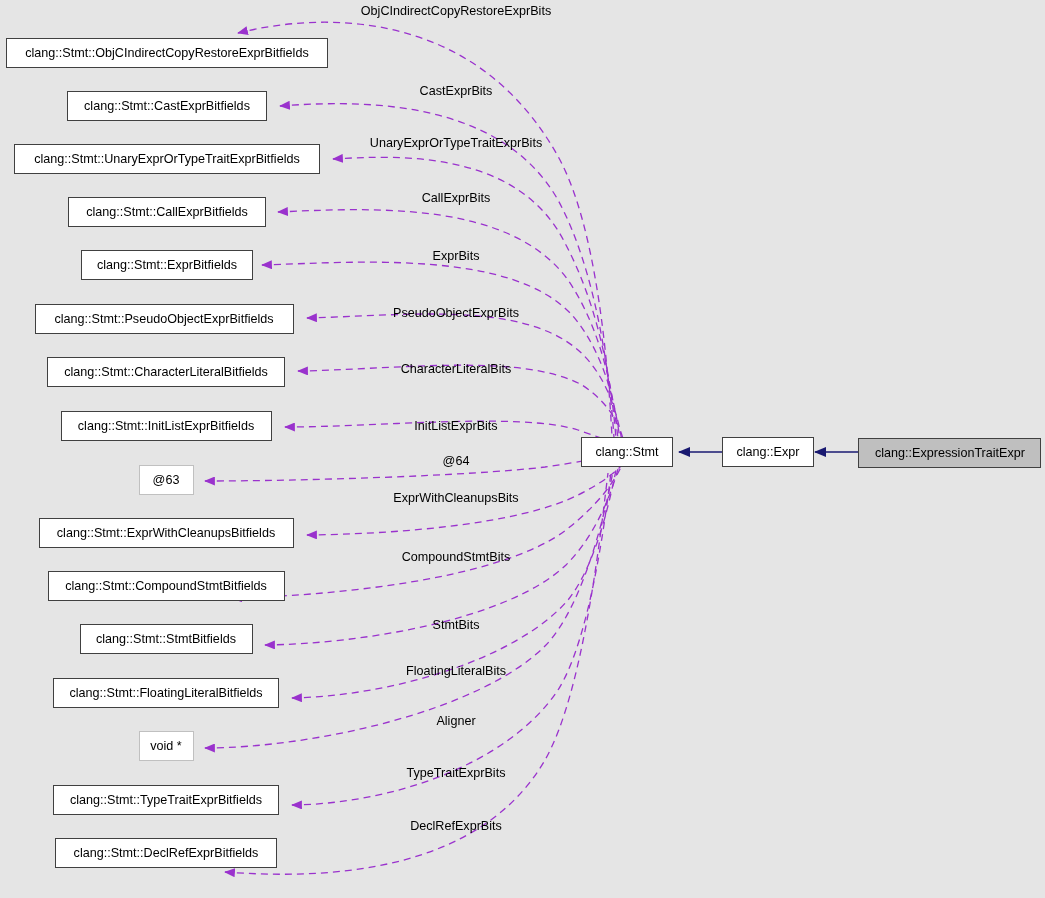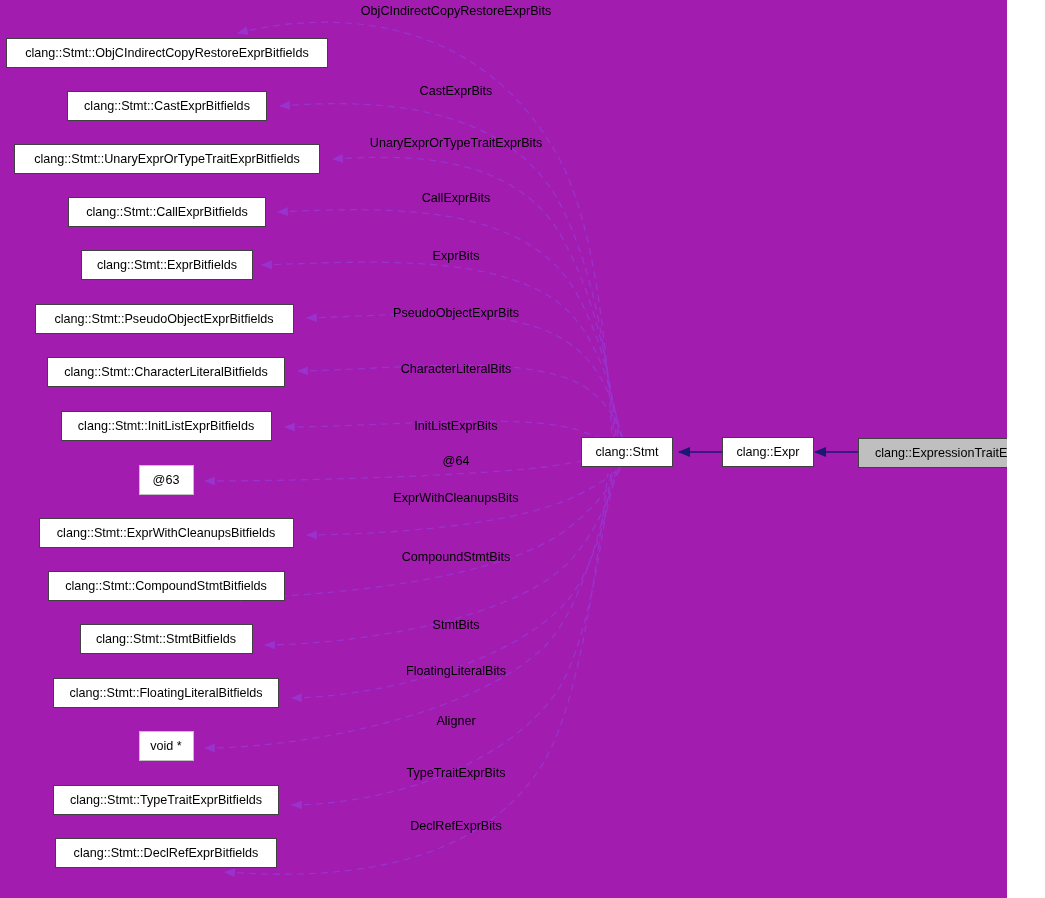--- a/index.html
+++ b/index.html
@@ -6,25 +6,24 @@
   html, body {
     margin: 0;
     padding: 0;
     background: #ffffff;
   }
   body {
     font-family: "Liberation Sans", sans-serif;
   }
   #diagram-root {
     position: relative;
-    width: 967px;
+    width: 1045px;
     height: 898px;
-    background: #a21caf;
+    background: #e5e5e5;
     overflow: hidden;
-    padding-left: 40px;
   }
   svg#graph {
     position: absolute;
     left: 0;
     top: 0;
     width: 1045px;
     height: 898px;
     display: block;
   }
   .node-box {

